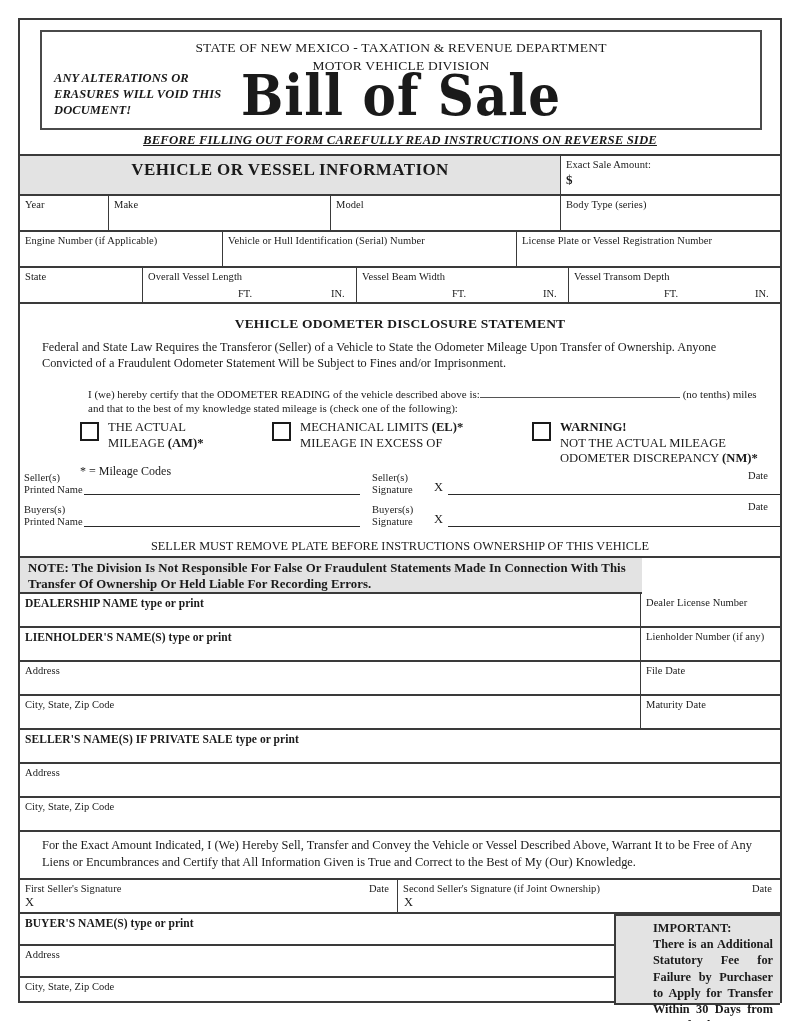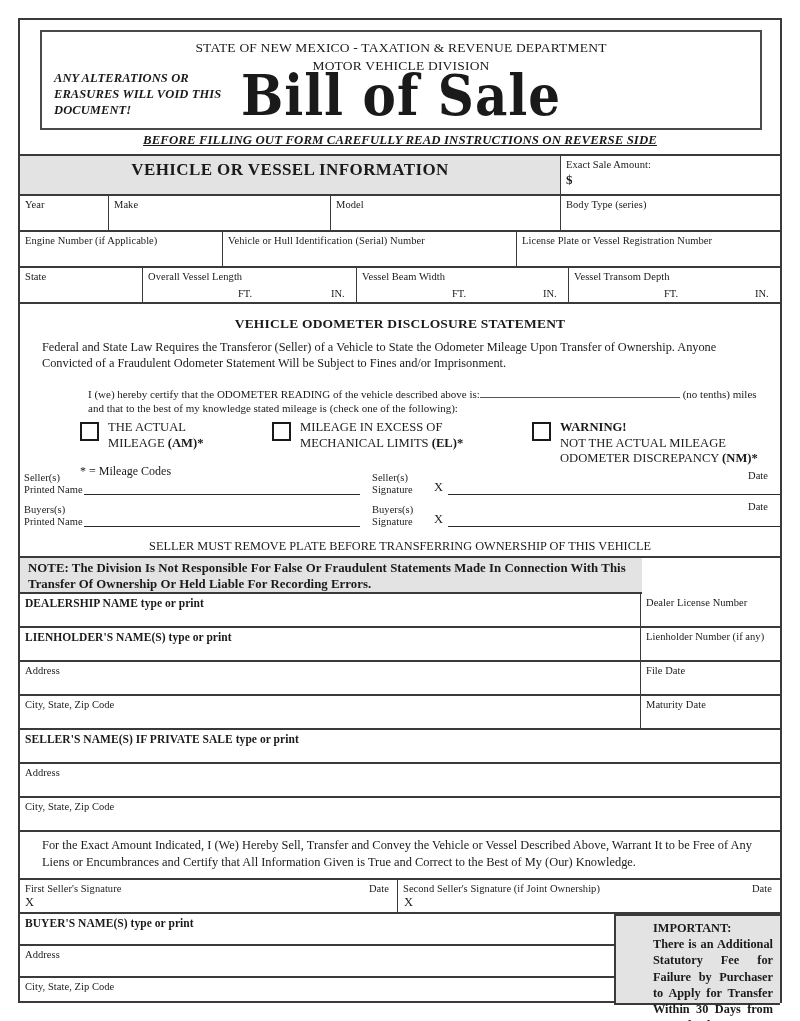--- a/index.html
+++ b/index.html
@@ -150,22 +150,22 @@
 
   <div class="cbx" style="left:60px;top:402px;"></div>
   <div class="cbl" style="left:88px;top:400px;width:150px;">
     <div>THE ACTUAL</div>
     <div>MILEAGE <b>(AM)*</b></div>
   </div>
   <div class="cbl" style="left:60px;top:444px;font-size:12px;">* = Mileage Codes</div>
 
   <div class="cbx" style="left:252px;top:402px;"></div>
   <div class="cbl" style="left:280px;top:400px;width:230px;">
+    <div>MECHANICAL LIMITS <b>(EL)*</b></div>
     <div>MILEAGE IN EXCESS OF</div>
-    <div>MECHANICAL LIMITS <b>(EL)*</b></div>
   </div>
 
   <div class="cbx" style="left:512px;top:402px;"></div>
   <div class="cbl" style="left:540px;top:400px;width:230px;">
     <div style="font-weight:bold;">WARNING!</div>
     <div>NOT THE ACTUAL MILEAGE</div>
     <div>ODOMETER DISCREPANCY <b>(NM)*</b></div>
   </div>
 
   <div class="lbl" style="position:absolute;left:4px;top:452px;line-height:1.18;">
@@ -190,21 +190,21 @@
 
   <div class="lbl" style="position:absolute;left:352px;top:484px;line-height:1.18;">
     <div>Buyers(s)</div>
     <div>Signature</div>
   </div>
   <div class="xmark" style="left:414px;top:492px;">X</div>
   <div class="lbl" style="position:absolute;left:728px;top:481px;">Date</div>
   <div class="sigline" style="left:428px;top:506px;width:332px;"></div>
 
   <div class="blk b-b" style="left:0;top:516px;width:760px;height:22px;">
-    <div class="ctr" style="font-size:12.3px;padding-top:3px;">SELLER MUST REMOVE PLATE BEFORE TRANSFERRING OWNERSHIP OF THIS VEHICLE</div>
+    <div class="ctr" style="font-size:12.3px;padding-top:3px;">SELLER MUST REMOVE PLATE BEFORE INSTRUCTIONS OWNERSHIP OF THIS VEHICLE</div>
   </div>
 
   <div class="blk b-b grey" style="left:0;top:538px;width:622px;height:36px;">
     <div class="note" style="padding:3px 8px 0 8px;">NOTE: The Division Is Not Responsible For False Or Fraudulent Statements Made In Connection With This Transfer Of Ownership Or Held Liable For Recording Errors.</div>
   </div>
 
   <div class="blk b-b" style="left:0;top:574px;width:620px;height:34px;">
     <div class="lbl-b pad">DEALERSHIP NAME type or print</div>
   </div>
   <div class="blk b-b b-l" style="left:620px;top:574px;width:140px;height:34px;">

